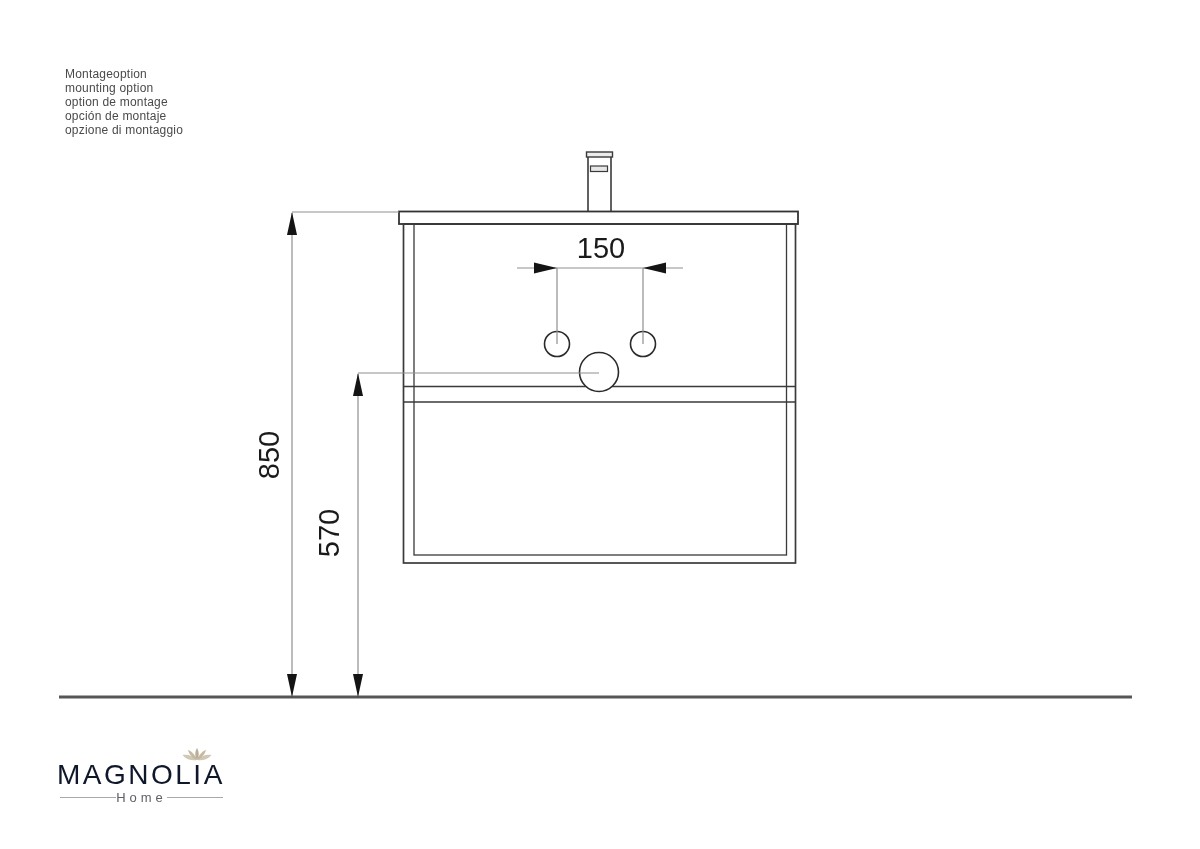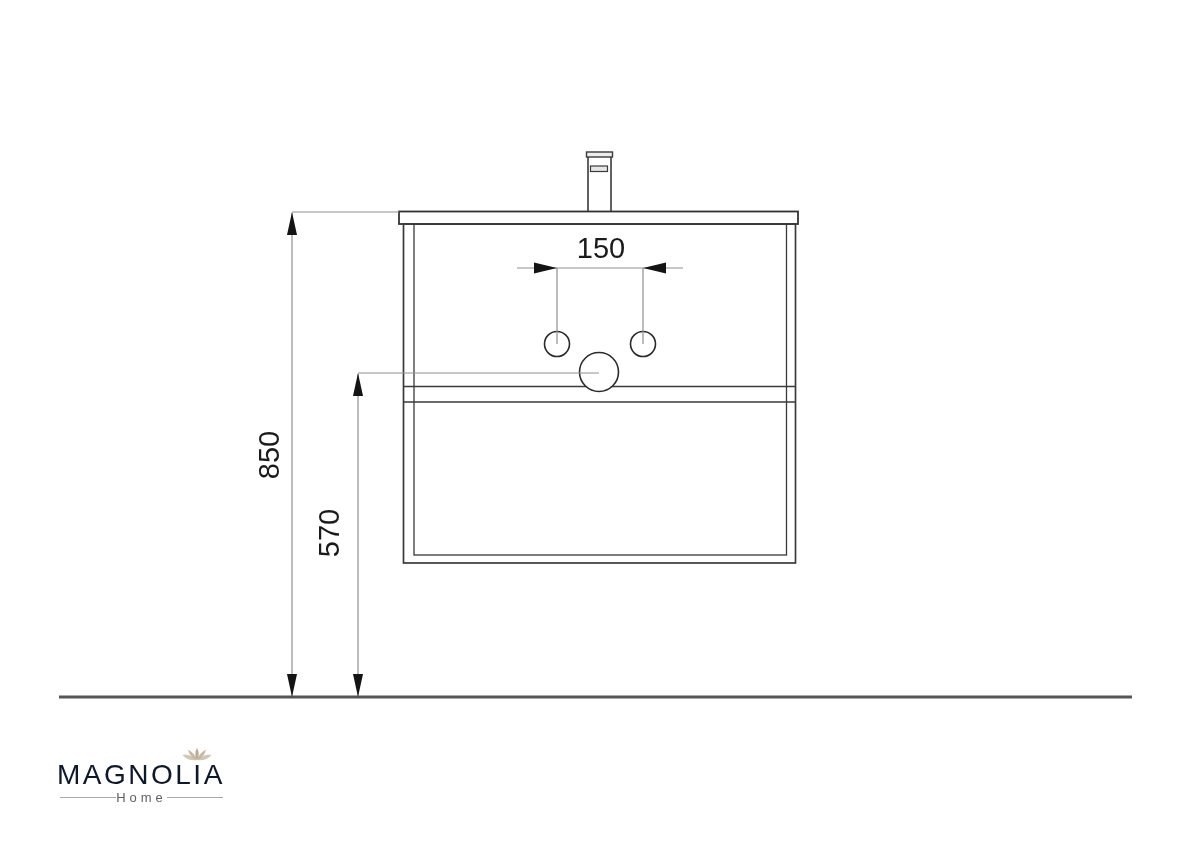--- a/index.html
+++ b/index.html
@@ -78,20 +78,27 @@
     letter-spacing: 4px;
     color: #5f5f66;
     white-space: nowrap;
   }
 </style>
 </head>
 <body>
 
 <div class="page">
 
+  <div class="annotation">
+    <div>Montageoption</div>
+    <div>mounting option</div>
+    <div>option de montage</div>
+    <div>opción de montaje</div>
+    <div>opzione di montaggio</div>
+  </div>
 
   <svg class="drawing" viewBox="0 0 1200 849">
 
     <line x1="59" y1="697" x2="1132" y2="697" stroke="#565656" stroke-width="3"></line>
 
     <g stroke="#3a3a3a" fill="#ffffff">
       <rect x="588" y="155" width="23" height="57" stroke-width="1.6"></rect>
       <rect x="586.5" y="152" width="26" height="5" fill="#ededed" stroke-width="1.4"></rect>
       <rect x="590.5" y="166" width="17" height="5.5" fill="#e6e6e6" stroke-width="1.2"></rect>
     </g>

